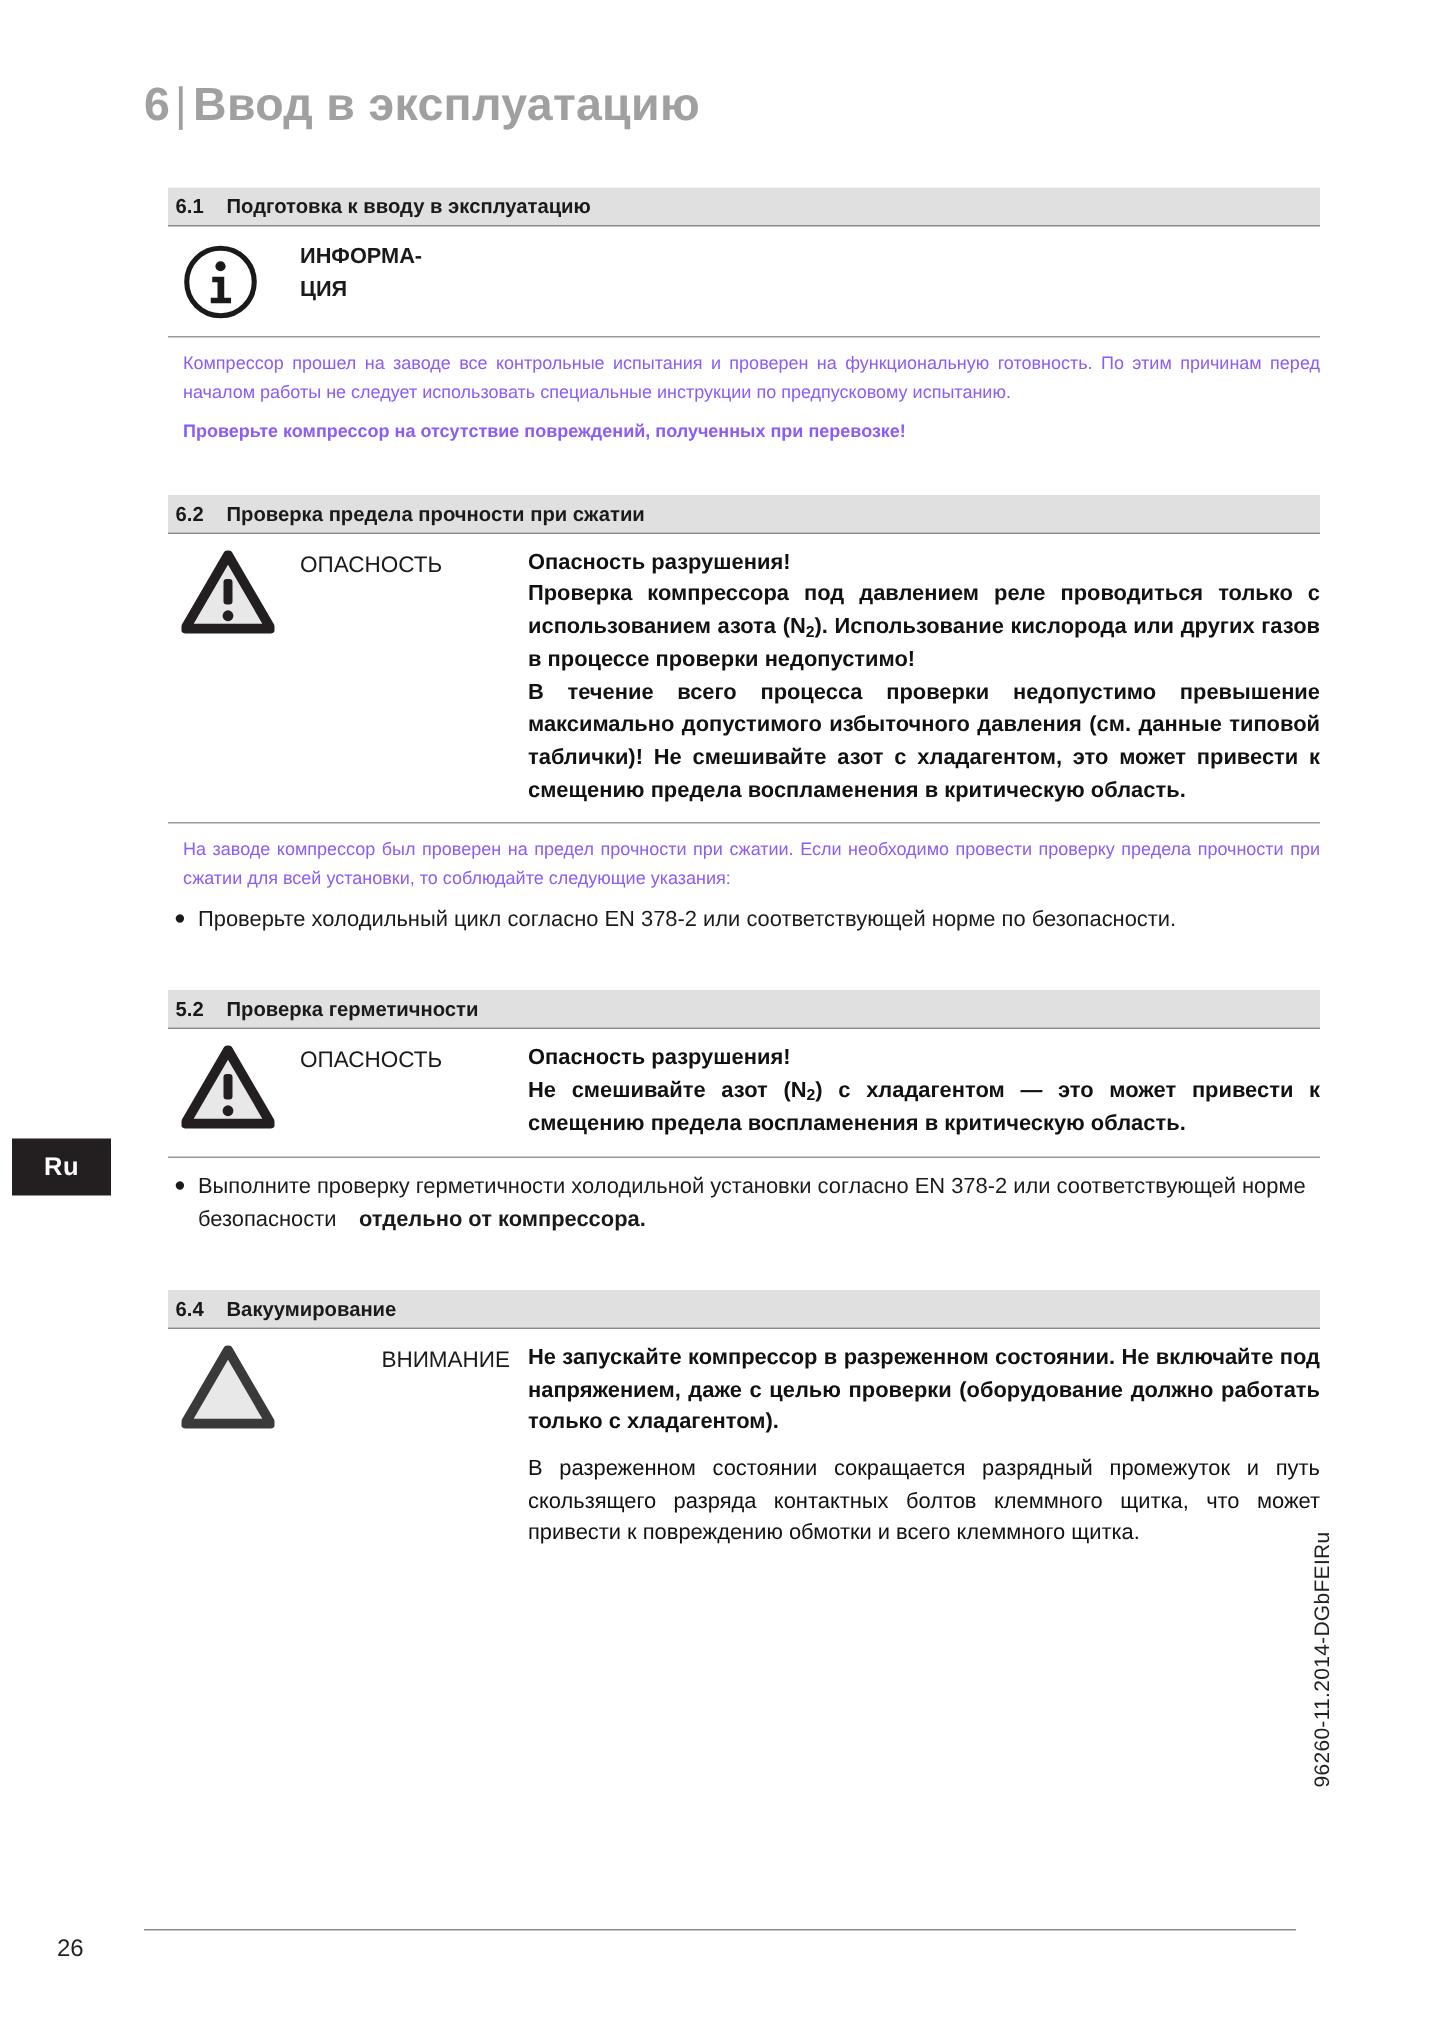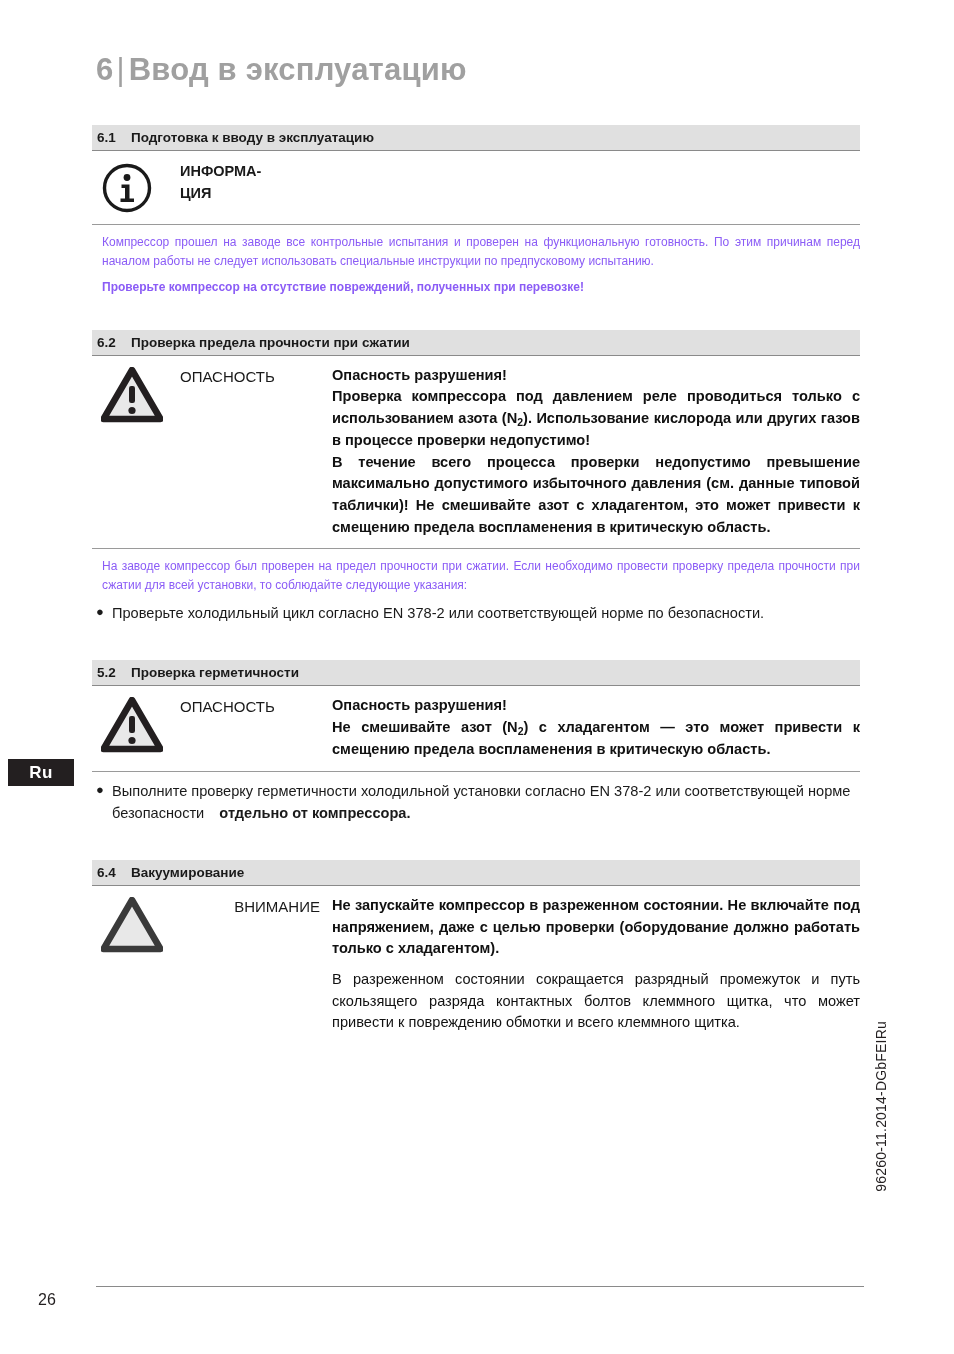--- a/index.html
+++ b/index.html
@@ -34,21 +34,21 @@
   }
   .chapter-title .num { margin-right: 1px; }
   .chapter-title .bar {
     margin: 0 4px 0 2px;
     font-weight: normal;
   }
 
   
   .content {
     position: absolute;
-    left: 92px;
+    left: 112px;
     top: 0;
     width: 768px;
   }
 
   
   .section-bar {
     background: #e0e0e0;
     height: 25px;
     display: flex;
     align-items: center;
@@ -160,21 +160,21 @@
   }
   .bullet .btxt { flex: 1 1 auto; }
   .bullet .btxt b { font-weight: bold; margin-left: 11px; }
 
   
   .lang-tab {
     position: absolute;
     left: 8px;
     top: 759px;
     width: 66px;
-    height: 27px;
+    height: 38px;
     background: #231f20;
     color: #ffffff;
     font-size: 17px;
     font-weight: bold;
     display: flex;
     align-items: center;
     justify-content: center;
     letter-spacing: 0.3px;
   }
 

